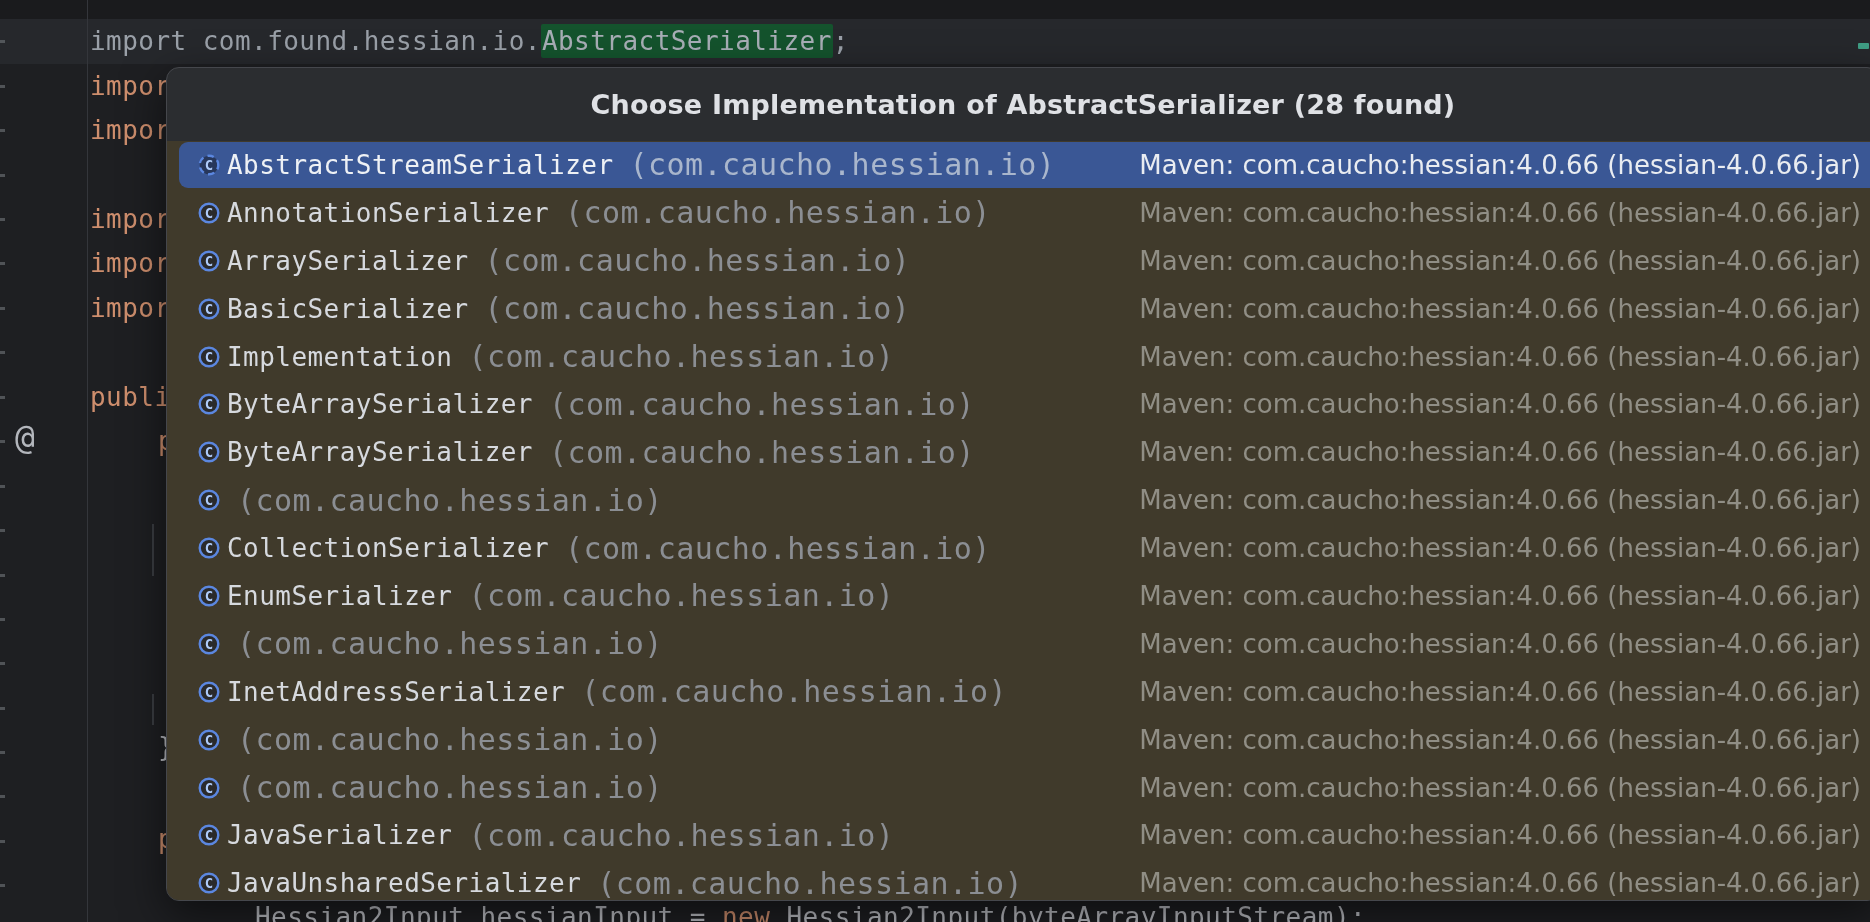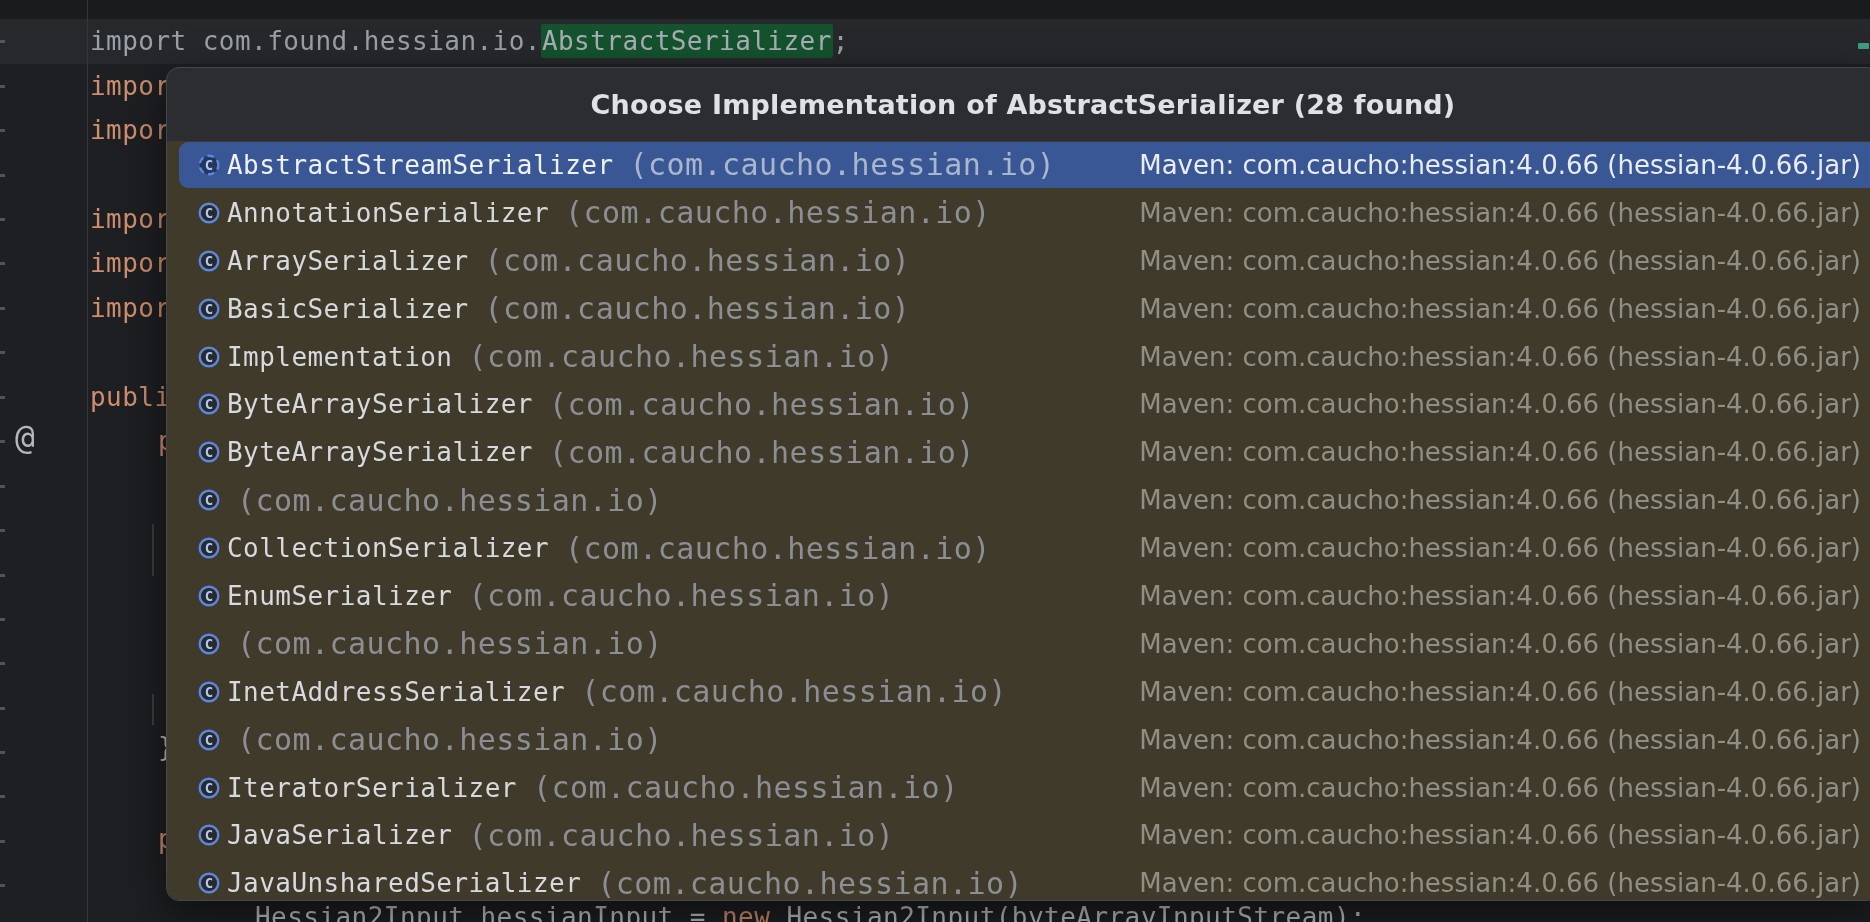--- a/index.html
+++ b/index.html
@@ -234,21 +234,20 @@
     </svg>
     <span class="cpkg mono">(com.caucho.hessian.io)</span>
     <span class="cloc">Maven: com.caucho:hessian:4.0.66 (hessian-4.0.66.jar)</span>
   </div>
         <div class="row">
 
     <svg class="cls-icon" viewBox="0 0 24 24">
       <circle class="ring" cx="12" cy="12" r="9.3"></circle>
       <text class="ltr" x="12" y="16.8">C</text>
     </svg>
-    <span class="cname mono">IteratorSerializer</span>
     <span class="cpkg mono">(com.caucho.hessian.io)</span>
     <span class="cloc">Maven: com.caucho:hessian:4.0.66 (hessian-4.0.66.jar)</span>
   </div>
         <div class="row">
 
     <svg class="cls-icon" viewBox="0 0 24 24">
       <circle class="ring" cx="12" cy="12" r="9.3"></circle>
       <text class="ltr" x="12" y="16.8">C</text>
     </svg>
     <span class="cname mono">JavaSerializer</span>

